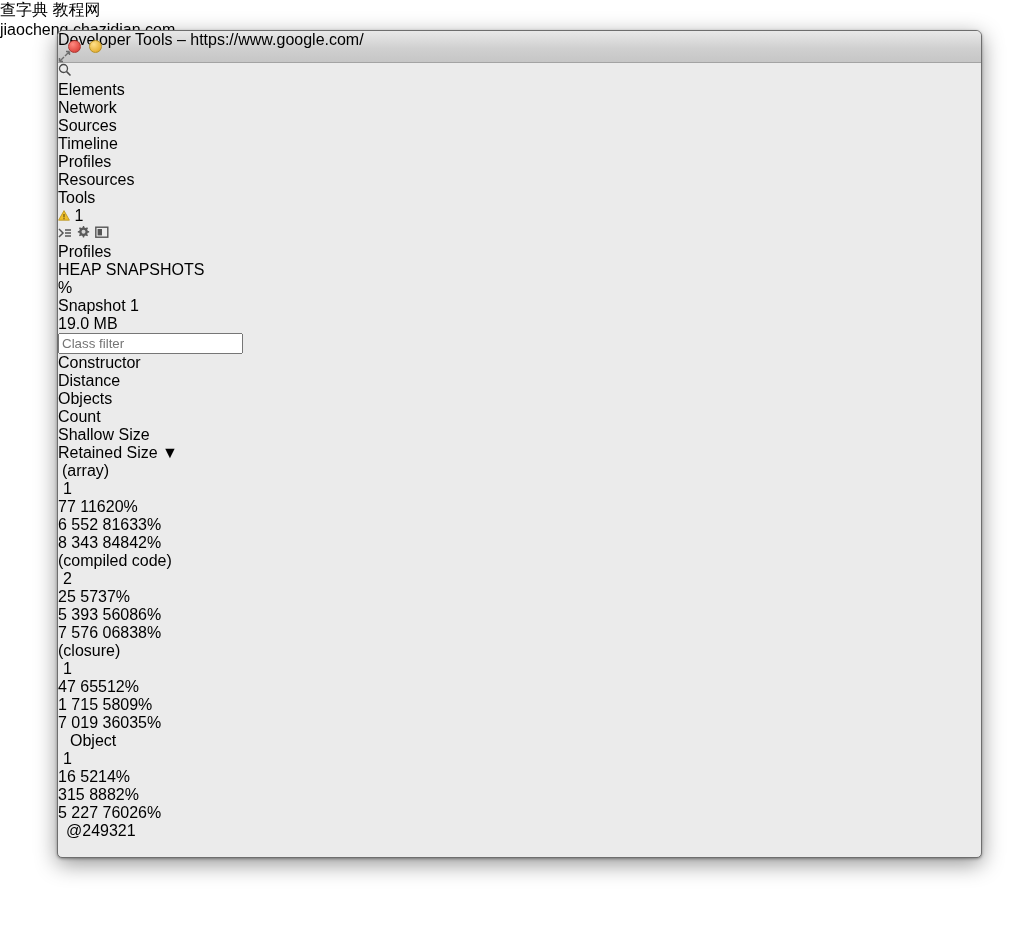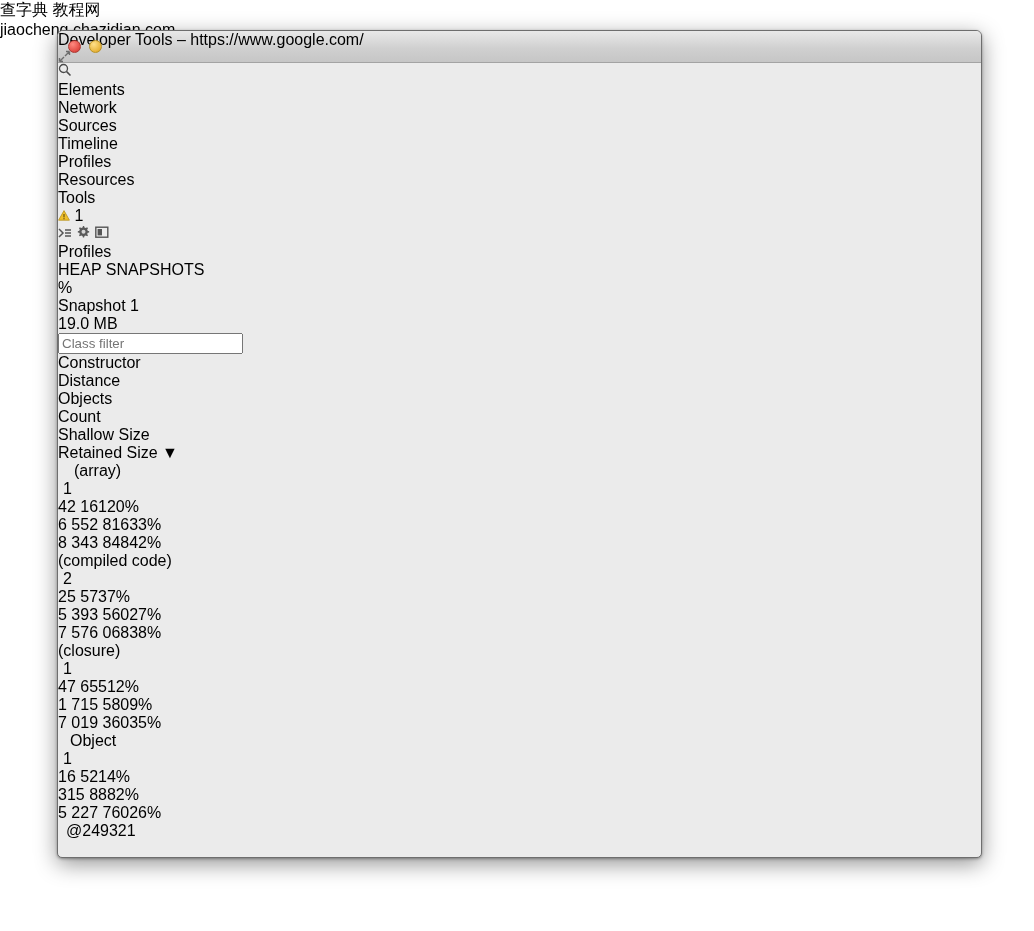--- a/index.html
+++ b/index.html
@@ -290,31 +290,31 @@
             <div class="hc" style="width:91px">Distance</div>
             <div class="hc" style="width:90px">Objects Count</div>
             <div class="hc" style="width:120px">Shallow Size</div>
             <div class="hc sorted" style="width:134px">
               <span>Retained Size</span>
               <span class="sortarrow">▼</span>
             </div>
           </div>
           <div class="grows" id="main-rows">
               <div class="grow odd">
-                <div class="cell c-name" style="width:285px;padding-left:16px"><span class="tw"></span><span>(array)</span></div>
+                <div class="cell c-name" style="width:285px;padding-left:4px"><span class="tw"></span><span>(array)</span></div>
                 <div class="cell" style="width:91px;padding-left:5px">1</div>
-                <div class="cell c-num " style="width:90px"><span class="numval">42 161</span><span class="pct">20%</span></div>
+                <div class="cell c-num " style="width:90px"><span class="numval">77 116</span><span class="pct">20%</span></div>
                 <div class="cell c-num " style="width:120px"><span class="numval">6 552 816</span><span class="pct">33%</span></div>
                 <div class="cell c-num " style="width:134px"><span class="numval">8 343 848</span><span class="pct">42%</span></div>
               </div>
               <div class="grow even">
                 <div class="cell c-name" style="width:285px;"><span class="tw"></span><span>(compiled code)</span></div>
                 <div class="cell" style="width:91px;padding-left:5px">2</div>
                 <div class="cell c-num " style="width:90px"><span class="numval">25 573</span><span class="pct">7%</span></div>
-                <div class="cell c-num " style="width:120px"><span class="numval">5 393 560</span><span class="pct">27%</span></div>
+                <div class="cell c-num " style="width:120px"><span class="numval">5 393 560</span><span class="pct">86%</span></div>
                 <div class="cell c-num " style="width:134px"><span class="numval">7 576 068</span><span class="pct">38%</span></div>
               </div>
               <div class="grow odd">
                 <div class="cell c-name" style="width:285px;padding-left:0"><span class="tw"></span><span>(closure)</span></div>
                 <div class="cell" style="width:91px;padding-left:5px">1</div>
                 <div class="cell c-num " style="width:90px"><span class="numval">47 655</span><span class="pct">12%</span></div>
                 <div class="cell c-num " style="width:120px"><span class="numval">1 715 580</span><span class="pct">9%</span></div>
                 <div class="cell c-num " style="width:134px"><span class="numval">7 019 360</span><span class="pct">35%</span></div>
               </div>
               <div class="grow even">

